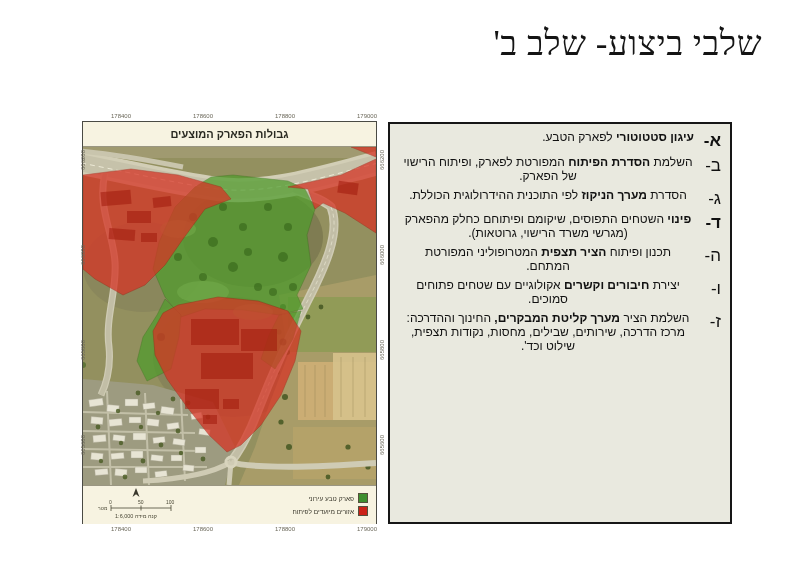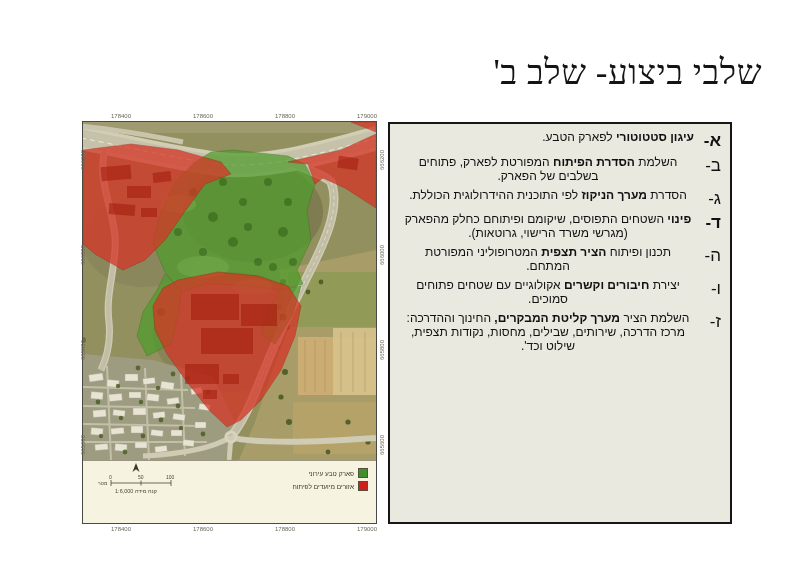--- a/index.html
+++ b/index.html
@@ -1,19 +1,19 @@
 <!DOCTYPE html>
 <html lang="he"><head>
 <meta charset="utf-8">
 <style>
   html,body{margin:0;padding:0;background:#fff;}
   .slide{position:relative;width:800px;height:566px;background:#ffffff;overflow:hidden;
          font-family:"Liberation Sans",sans-serif;}
   
-  .slide-title{position:absolute;top:53px;right:38px;width:520px;text-align:right;
+  .slide-title{position:absolute;top:24px;right:38px;width:520px;text-align:right;
                font-family:"Liberation Serif",serif;font-size:35px;color:#141414;
                direction:rtl;letter-spacing:0.5px;}
   
   .map-panel{position:absolute;left:82px;top:121px;width:295px;height:403px;
              border:1px solid #4a4a44;background:#f7f3e1;box-sizing:border-box;}
   .map-titlebar{height:24px;background:#f7f3e1;border-bottom:1px solid #9a9682;
                 display:flex;align-items:center;justify-content:center;}
   .map-titlebar span{font-size:11px;font-weight:bold;color:#2a2a22;direction:rtl;}
   .map-canvas{width:293px;height:338px;display:block;}
   .map-legendbar{height:39px;background:#f7f3e1;border-top:1px solid #9a9682;
@@ -42,20 +42,23 @@
 </style>
 </head>
 <body>
 
 <div class="slide">
 
   <div class="slide-title">שלבי ביצוע- שלב ב'</div>
 
   <div class="map-panel">
 
+    <div class="map-titlebar">
+      <span>גבולות הפארק המוצעים</span>
+    </div>
 
     <svg class="map-canvas" viewBox="0 0 293 338">
 
       <rect x="0" y="0" width="293" height="338" fill="#93905f"></rect>
       <rect x="0" y="0" width="293" height="11" fill="#a09a70"></rect>
       <ellipse cx="60" cy="120" rx="60" ry="45" fill="#8a875c"></ellipse>
       <ellipse cx="170" cy="90" rx="70" ry="50" fill="#7f7c52"></ellipse>
       <ellipse cx="150" cy="210" rx="80" ry="60" fill="#87845a"></ellipse>
 
       <polygon points="196,148 293,128 293,338 156,338 172,300 186,258 205,208" fill="#a89c68"></polygon>
@@ -267,21 +270,21 @@
       </div>
   </div>
 
   <div class="stages-box" id="stages-box">
       <div class="stage-item">
         <span class="stage-letter bold">א-</span>
         <span class="stage-text first"><b>עיגון סטטוטורי</b><span> לפארק הטבע.</span></span>
       </div>
       <div class="stage-item">
         <span class="stage-letter">ב-</span>
-        <span class="stage-text"><span>השלמת </span><b>הסדרת הפיתוח</b><span> המפורטת לפארק, פתוחים בשלבים של הפארק.</span></span>
+        <span class="stage-text"><span>השלמת </span><b>הסדרת הפיתוח</b><span> המפורטת לפארק, ופיתוח הרישוי של הפארק.</span></span>
       </div>
       <div class="stage-item">
         <span class="stage-letter">ג-</span>
         <span class="stage-text"><span>הסדרת </span><b>מערך הניקוז</b><span> לפי התוכנית ההידרולוגית הכוללת.</span></span>
       </div>
       <div class="stage-item">
         <span class="stage-letter bold">ד-</span>
         <span class="stage-text"><b>פינוי</b><span> השטחים התפוסים, שיקומם ופיתוחם כחלק מהפארק (מגרשי משרד הרישוי, גרוטאות).</span></span>
       </div>
       <div class="stage-item">

